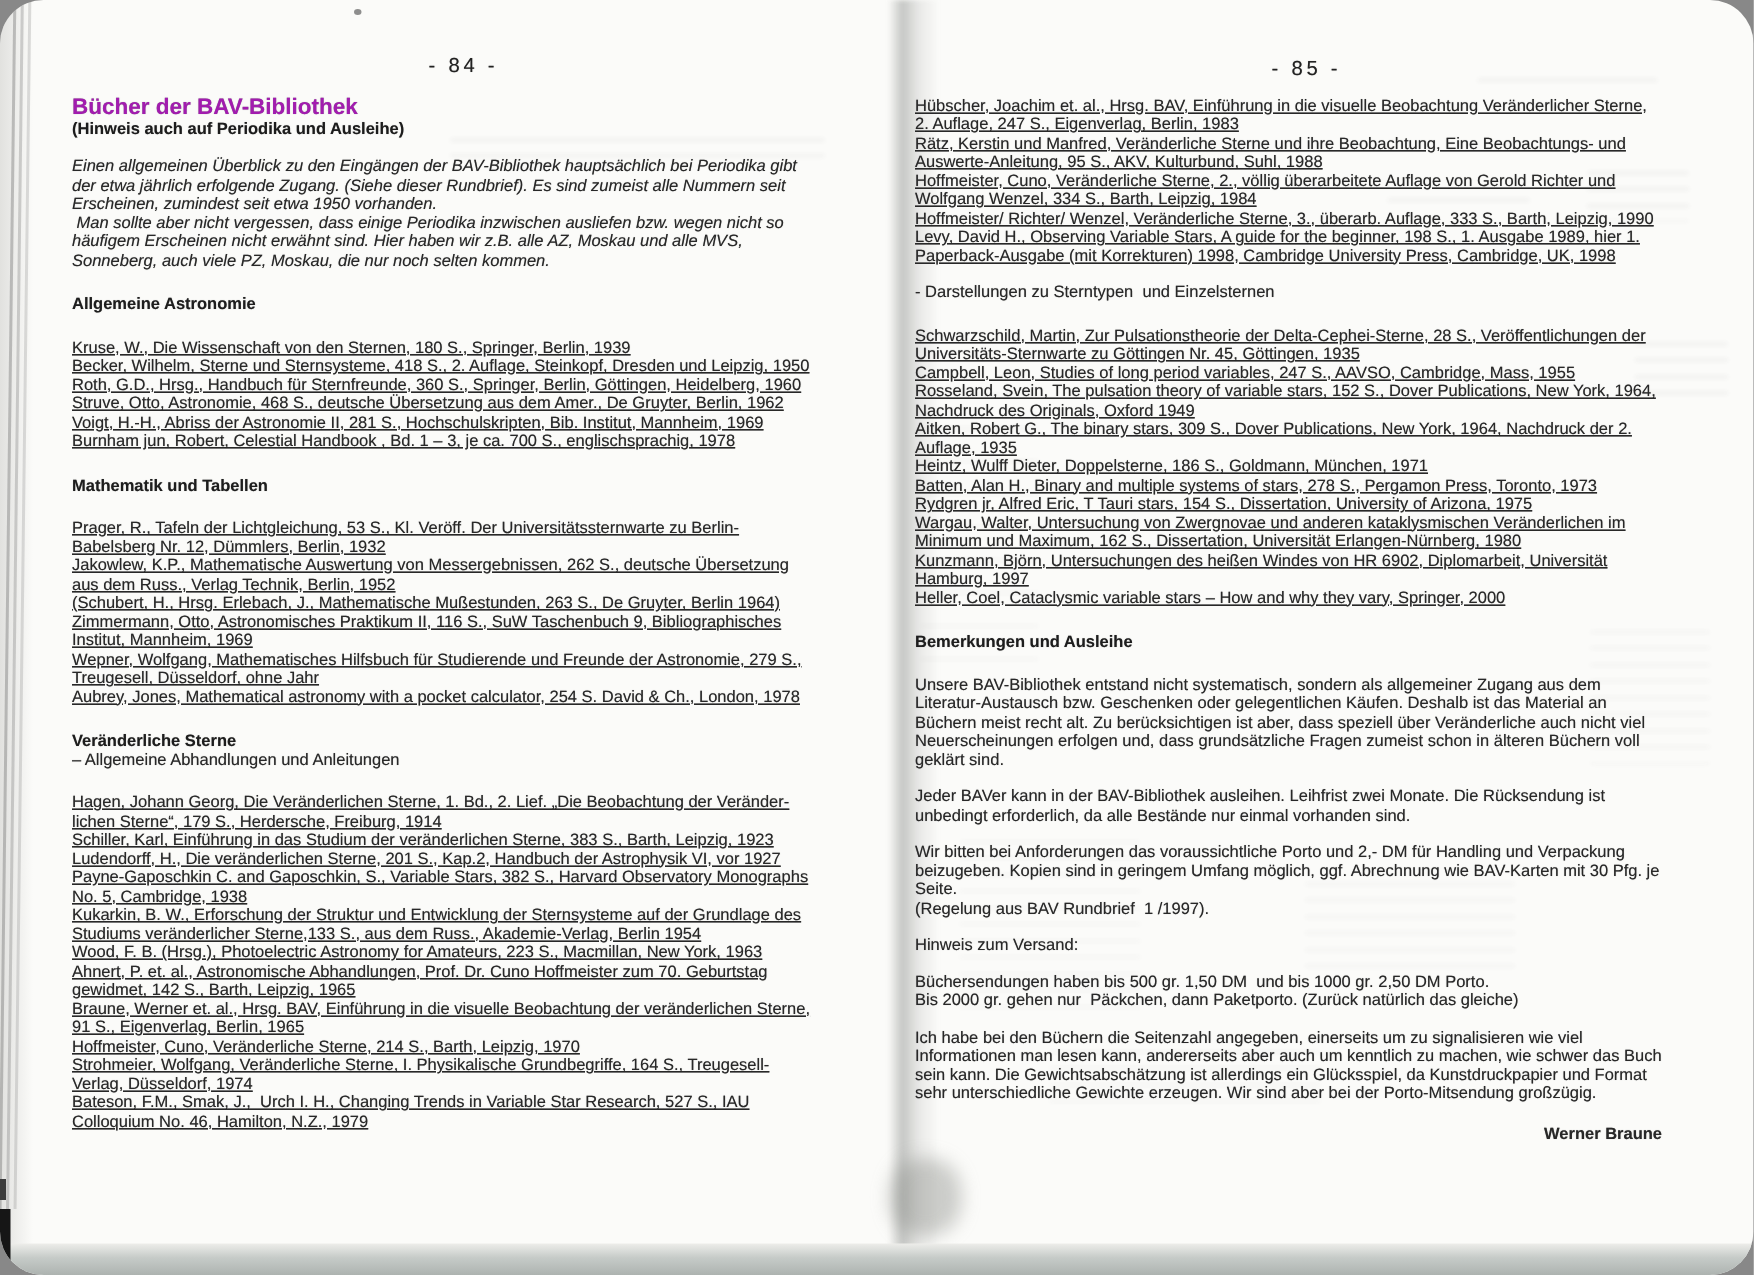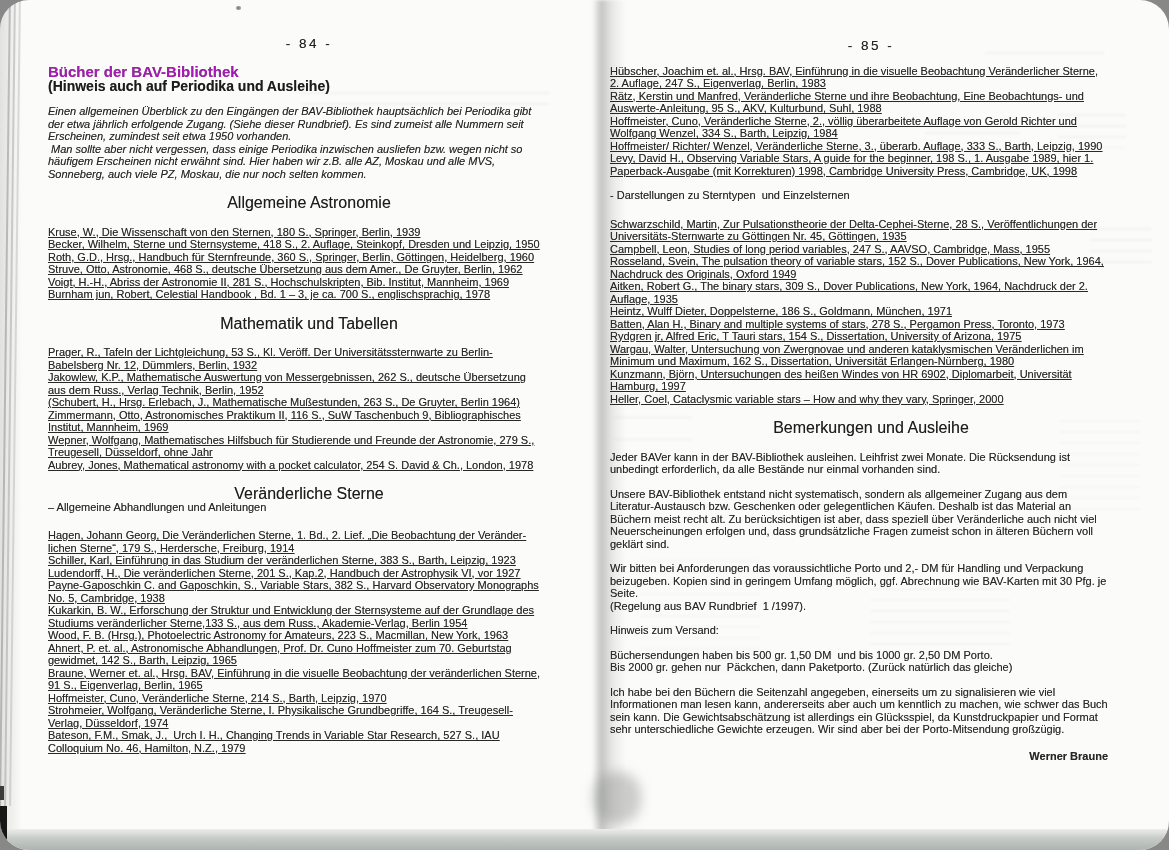--- a/index.html
+++ b/index.html
@@ -9,23 +9,23 @@
     font-family:"Liberation Sans","DejaVu Sans",sans-serif;
     font-size:11px;line-height:12.5px;color:#282828;border-radius:29px;
   }
   .page{position:absolute;text-shadow:0 0 .5px rgba(45,45,45,.55);}
   .col-left{left:48px;top:38px;width:522px;}
   .col-right{left:610px;top:40px;width:522px;}
   .b-pagenum{font-size:13.5px;letter-spacing:2.5px;text-align:center;margin:0 0 12px 0;color:#222;}
   .content > :first-child{margin-top:0;}
   .content div{white-space:pre;}
   .b-title{font-size:15px;font-weight:bold;line-height:17px;color:#a21caf;}
-  .b-subtitle{font-size:14px;font-weight:bold;margin:0 0 13px 0;color:#1c1c1c;}
+  .b-subtitle{font-size:11px;font-weight:bold;margin:0 0 13px 0;color:#1c1c1c;}
   .b-italic{font-style:italic;}
-  .b-heading{font-weight:normal;font-size:16px;margin:17px 0 16px 0;color:#1d1d1d;text-align:center;}
+  .b-heading{font-weight:bold;font-size:11px;margin:17px 0 16px 0;color:#1d1d1d;}
   .b-heading2{margin:17px 0 13px 0;}
   .b-heading2 .b-heading{margin:0;}
   .b-subheading{margin:0;}
   .b-entries{margin-top:16px;text-decoration:underline;}
   .b-para{margin:12px 0 0 0;}
   .b-signature{margin:14px 24px 0 0;text-align:right;font-weight:bold;}
   
   .art{position:absolute;pointer-events:none;}
   .gutter-shadow{left:592px;top:0;width:34px;height:832px;
     background:linear-gradient(90deg,rgba(130,134,131,0) 0%,rgba(125,129,126,.42) 28%,rgba(130,134,131,.14) 62%,rgba(130,134,131,0) 100%);
@@ -120,27 +120,27 @@
 Wolfgang Wenzel, 334 S., Barth, Leipzig, 1984</div><div class="entry">Hoffmeister/ Richter/ Wenzel, Veränderliche Sterne, 3., überarb. Auflage, 333 S., Barth, Leipzig, 1990</div><div class="entry">Levy, David H., Observing Variable Stars, A guide for the beginner, 198 S., 1. Ausgabe 1989, hier 1.
 Paperback-Ausgabe (mit Korrekturen) 1998, Cambridge University Press, Cambridge, UK, 1998</div></div>
         <div class="b-para">- Darstellungen zu Sterntypen  und Einzelsternen</div>
         <div class="b-entries"><div class="entry">Schwarzschild, Martin, Zur Pulsationstheorie der Delta-Cephei-Sterne, 28 S., Veröffentlichungen der
 Universitäts-Sternwarte zu Göttingen Nr. 45, Göttingen, 1935</div><div class="entry">Campbell, Leon, Studies of long period variables, 247 S., AAVSO, Cambridge, Mass, 1955</div><div class="entry">Rosseland, Svein, The pulsation theory of variable stars, 152 S., Dover Publications, New York, 1964,
 Nachdruck des Originals, Oxford 1949</div><div class="entry">Aitken, Robert G., The binary stars, 309 S., Dover Publications, New York, 1964, Nachdruck der 2.
 Auflage, 1935</div><div class="entry">Heintz, Wulff Dieter, Doppelsterne, 186 S., Goldmann, München, 1971</div><div class="entry">Batten, Alan H., Binary and multiple systems of stars, 278 S., Pergamon Press, Toronto, 1973</div><div class="entry">Rydgren jr, Alfred Eric, T Tauri stars, 154 S., Dissertation, University of Arizona, 1975</div><div class="entry">Wargau, Walter, Untersuchung von Zwergnovae und anderen kataklysmischen Veränderlichen im
 Minimum und Maximum, 162 S., Dissertation, Universität Erlangen-Nürnberg, 1980</div><div class="entry">Kunzmann, Björn, Untersuchungen des heißen Windes von HR 6902, Diplomarbeit, Universität
 Hamburg, 1997</div><div class="entry">Heller, Coel, Cataclysmic variable stars – How and why they vary, Springer, 2000</div></div>
         <div class="b-heading">Bemerkungen und Ausleihe</div>
-        <div class="b-para">Jeder BAVer kann in der BAV-Bibliothek ausleihen. Leihfrist zwei Monate. Die Rücksendung ist
-unbedingt erforderlich, da alle Bestände nur einmal vorhanden sind.</div>
         <div class="b-para">Unsere BAV-Bibliothek entstand nicht systematisch, sondern als allgemeiner Zugang aus dem
 Literatur-Austausch bzw. Geschenken oder gelegentlichen Käufen. Deshalb ist das Material an
 Büchern meist recht alt. Zu berücksichtigen ist aber, dass speziell über Veränderliche auch nicht viel
 Neuerscheinungen erfolgen und, dass grundsätzliche Fragen zumeist schon in älteren Büchern voll
 geklärt sind.</div>
+        <div class="b-para">Jeder BAVer kann in der BAV-Bibliothek ausleihen. Leihfrist zwei Monate. Die Rücksendung ist
+unbedingt erforderlich, da alle Bestände nur einmal vorhanden sind.</div>
         <div class="b-para">Wir bitten bei Anforderungen das voraussichtliche Porto und 2,- DM für Handling und Verpackung
 beizugeben. Kopien sind in geringem Umfang möglich, ggf. Abrechnung wie BAV-Karten mit 30 Pfg. je
 Seite.
 (Regelung aus BAV Rundbrief  1 /1997).</div>
         <div class="b-para">Hinweis zum Versand:</div>
         <div class="b-para">Büchersendungen haben bis 500 gr. 1,50 DM  und bis 1000 gr. 2,50 DM Porto.
 Bis 2000 gr. gehen nur  Päckchen, dann Paketporto. (Zurück natürlich das gleiche)</div>
         <div class="b-para">Ich habe bei den Büchern die Seitenzahl angegeben, einerseits um zu signalisieren wie viel
 Informationen man lesen kann, andererseits aber auch um kenntlich zu machen, wie schwer das Buch
 sein kann. Die Gewichtsabschätzung ist allerdings ein Glücksspiel, da Kunstdruckpapier und Format

